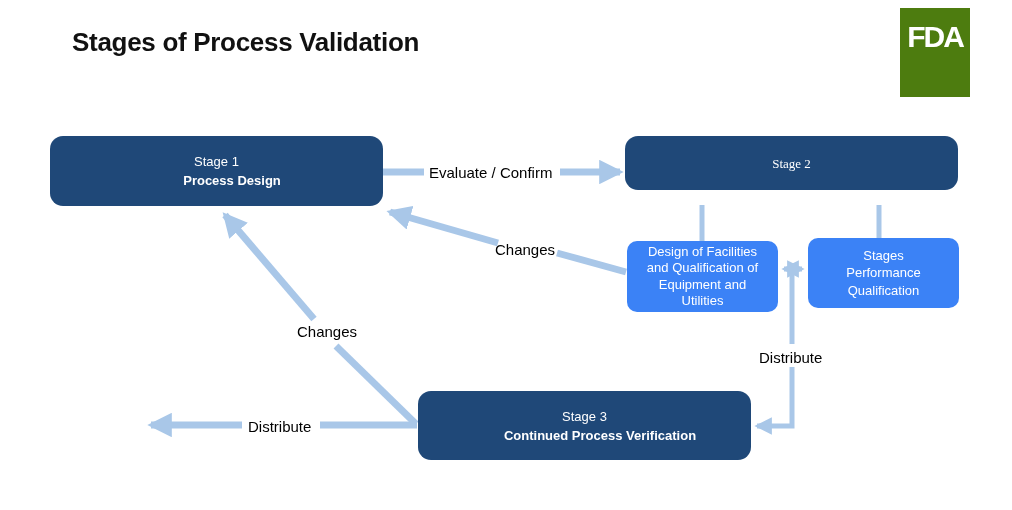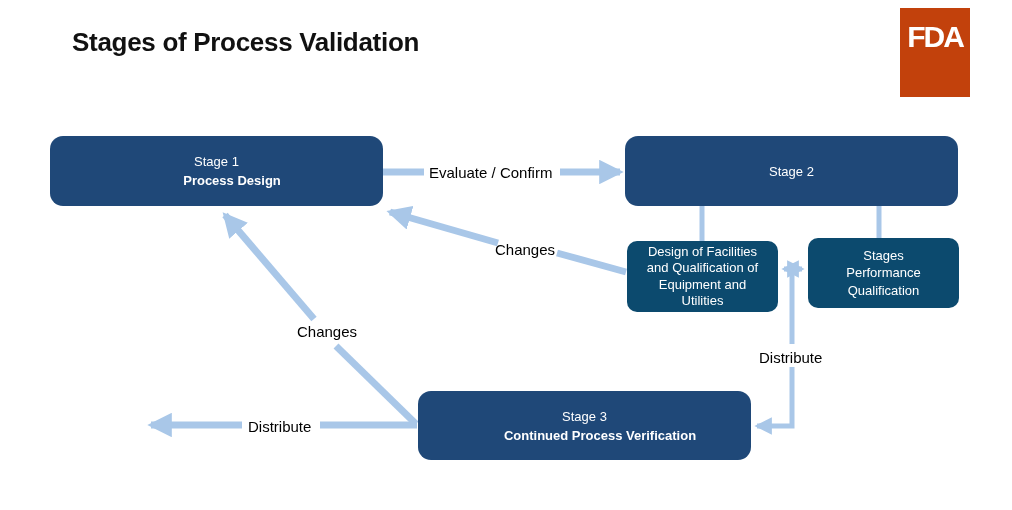--- a/index.html
+++ b/index.html
@@ -19,21 +19,21 @@
     font-weight: bold;
     color: #111111;
     letter-spacing: -0.3px;
   }
   .fda-logo {
     position: absolute;
     left: 900px;
     top: 8px;
     width: 70px;
     height: 89px;
-    background: #c2410c;
+    background: #4d7c0f;
     color: #ffffff;
     text-align: center;
     padding-top: 12px;
     font-size: 30px;
     font-weight: bold;
     letter-spacing: -2px;
   }
   .arrow-layer {
     position: absolute;
     left: 0; top: 0;
@@ -56,38 +56,38 @@
     flex-direction: column;
     align-items: center;
     justify-content: center;
     text-align: center;
     font-size: 13px;
     line-height: 19px;
   }
   .stage-box .sub { font-weight: bold; margin-left: 31px; }
   .sub-box {
     position: absolute;
-    background: #0c4a6e;
+    background: #3b82f6;
     border-radius: 10px;
     color: #ffffff;
     display: flex;
     align-items: center;
     justify-content: center;
     text-align: center;
     font-size: 13px;
     white-space: pre-line;
   }
   .flow-label {
     position: absolute;
     font-size: 15px;
     color: #000000;
     white-space: nowrap;
   }
   #stage1 { left: 50px;  top: 136px; width: 333px; height: 70px; }
-  #stage2 { left: 625px; top: 136px; width: 333px; height: 70px; }
+  #stage2 { left: 625px; top: 136px; width: 333px; height: 54px; font-family: Liberation Serif, serif; }
   #stage3 { left: 418px; top: 391px; width: 333px; height: 69px; }
   #facilities  { left: 627px; top: 241px; width: 151px; height: 71px; line-height: 16.5px; }
   #performance { left: 808px; top: 238px; width: 151px; height: 70px; line-height: 17.5px; }
   #lbl-eval       { left: 429px; top: 164px; }
   #lbl-changes-up { left: 495px; top: 241px; }
   #lbl-changes-lo { left: 297px; top: 323px; }
   #lbl-dist-left  { left: 248px; top: 418px; }
   #lbl-dist-right { left: 759px; top: 349px; }
 </style>
 </head>

